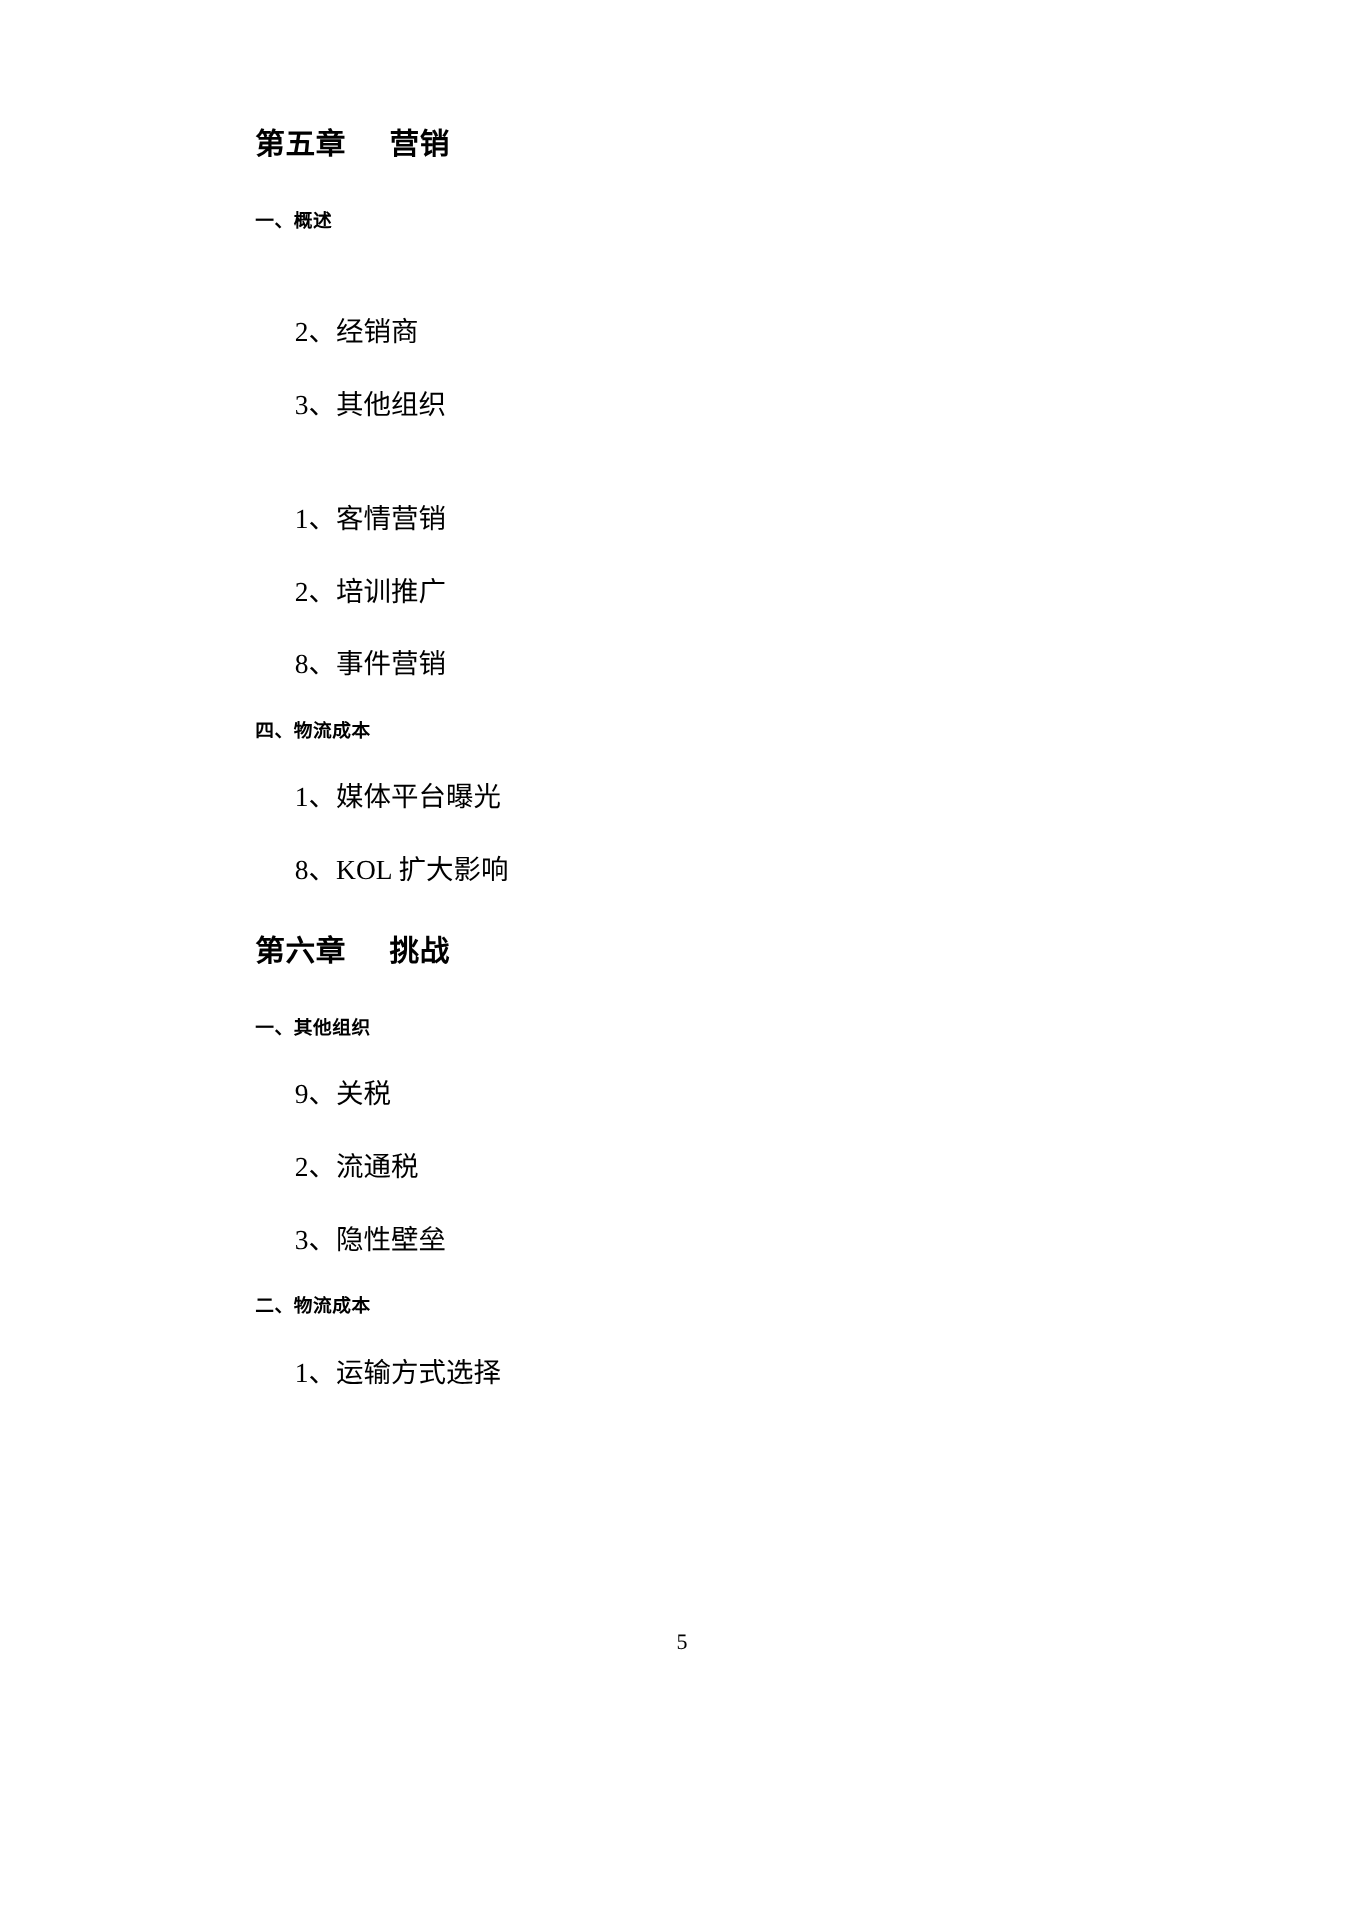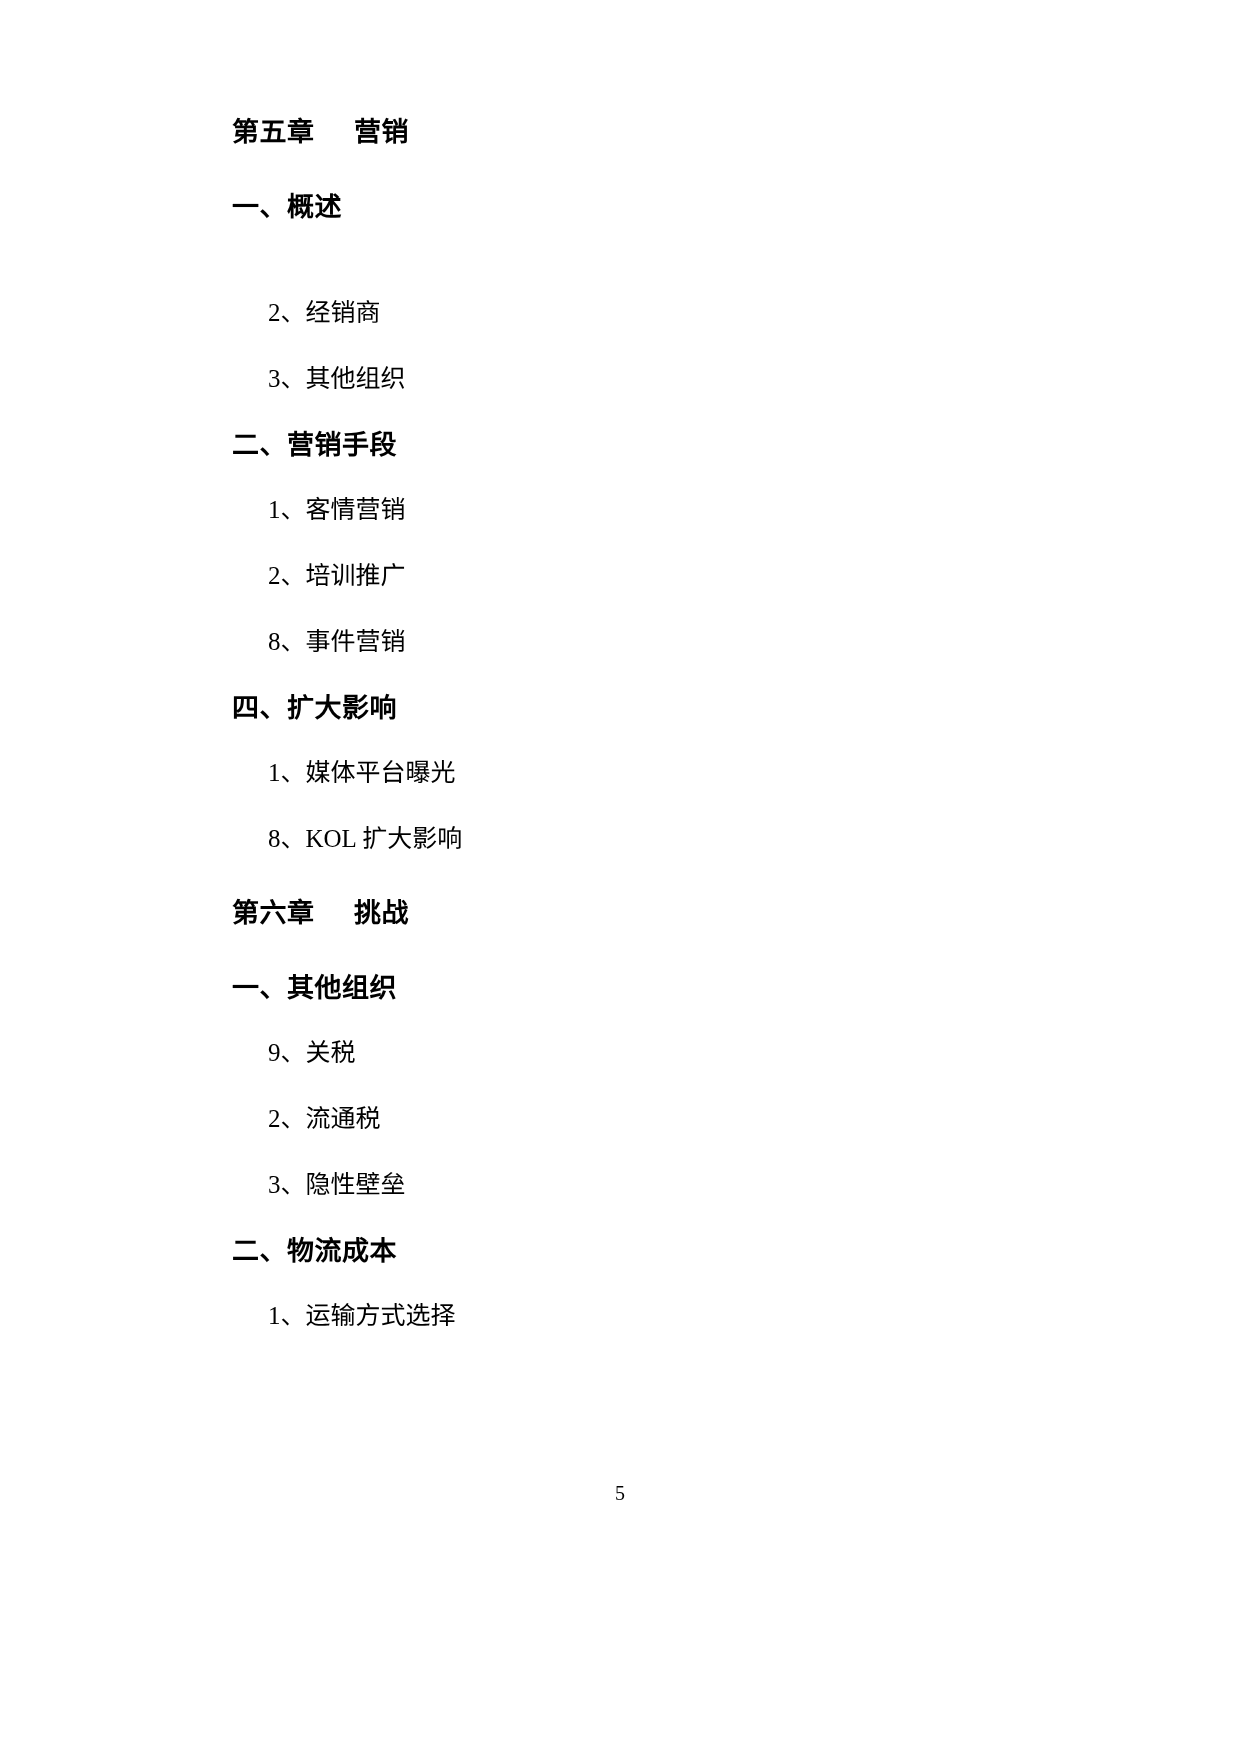--- a/index.html
+++ b/index.html
@@ -34,21 +34,21 @@
     letter-spacing: 0.5px;
     margin: 0 0 0 0;
     padding: 0;
     white-space: pre;
   }
 
   
   .section {
     font-family: "DejaVu Sans", "Liberation Sans", sans-serif;
     font-weight: bold;
-    font-size: 27px;
+    font-size: 17px;
     line-height: 1;
     letter-spacing: 0.5px;
     margin: 0;
     padding: 0;
     white-space: pre;
   }
 
   
   .item {
     font-family: "Liberation Serif", "DejaVu Serif", serif;
@@ -89,31 +89,30 @@
 
     <div class="section">一、概述</div>
     <div class="gap-section-to-item"></div>
 
     <div class="gap-item-to-item"></div>
     <div class="item">2、经销商</div>
     <div class="gap-item-to-item"></div>
     <div class="item">3、其他组织</div>
     <div class="gap-item-to-section"></div>
 
-    <div class="section">二、营销手段</div>
     <div class="gap-section-to-item"></div>
 
     <div class="item">1、客情营销</div>
     <div class="gap-item-to-item"></div>
     <div class="item">2、培训推广</div>
     <div class="gap-item-to-item"></div>
     <div class="item">8、事件营销</div>
     <div class="gap-item-to-section"></div>
 
-    <div class="section">四、扩大影响</div>
+    <div class="section">四、物流成本</div>
     <div class="gap-section-to-item"></div>
 
     <div class="item">1、媒体平台曝光</div>
     <div class="gap-item-to-item"></div>
     <div class="item">8、KOL 扩大影响</div>
     <div class="gap-item-to-chapter"></div>
 
     <div class="chapter">第六章    挑战</div>
     <div class="gap-chapter-to-section"></div>
 

